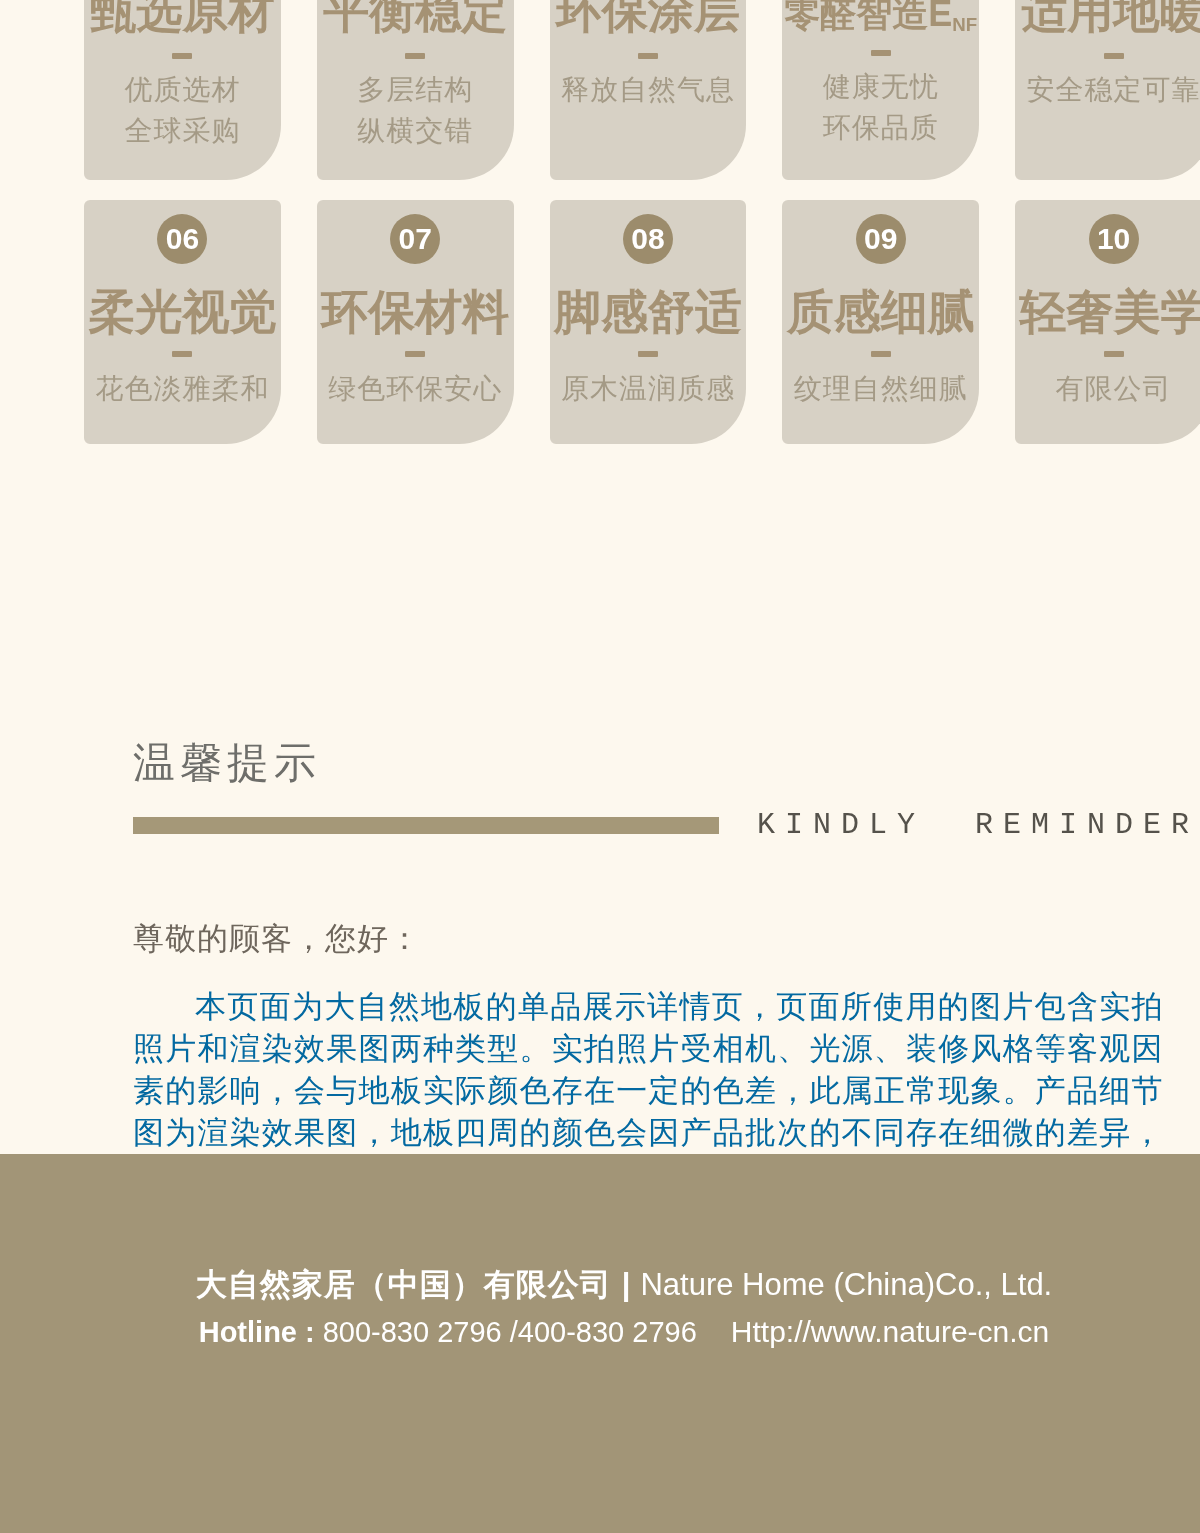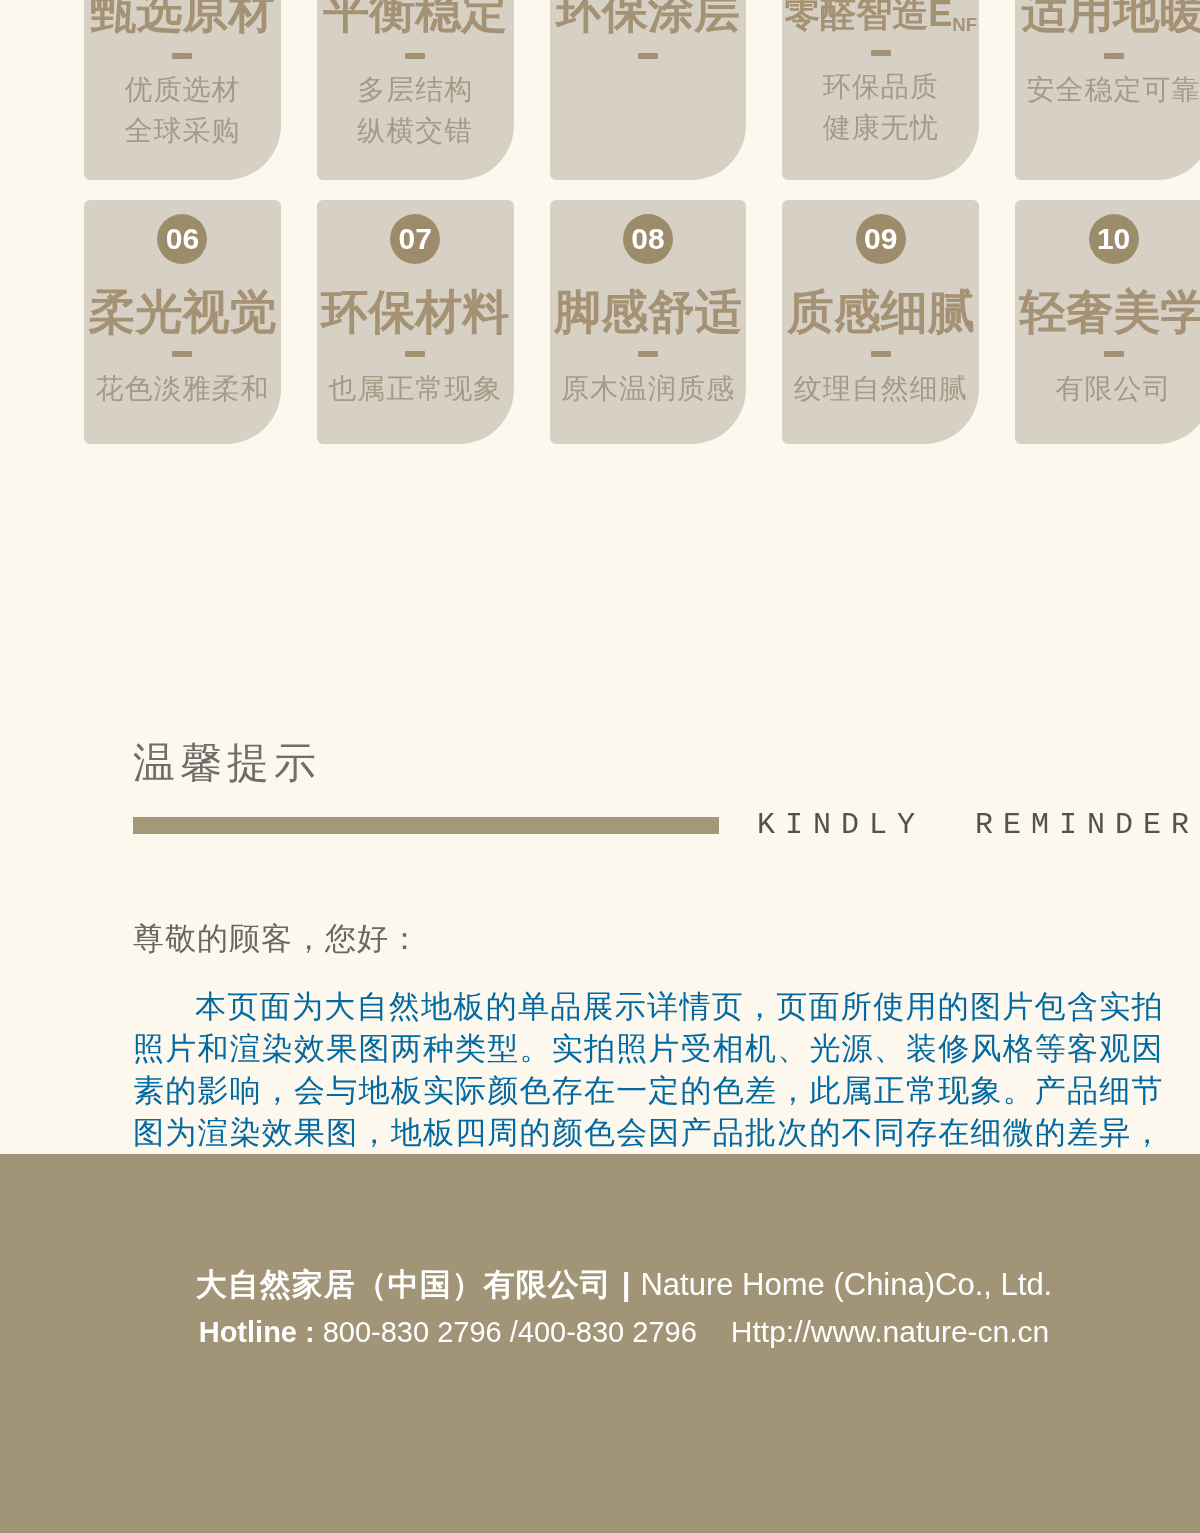--- a/index.html
+++ b/index.html
@@ -104,27 +104,31 @@
       <div class="card-title"><span>平衡稳定</span><span class="tsub"></span></div>
       <div class="dash"></div>
       <div class="card-sub">
         <div>多层结构</div>
         <div>纵横交错</div>
       </div>
     </div>
     <div class="card">
       <div class="card-title"><span>环保涂层</span><span class="tsub"></span></div>
       <div class="dash"></div>
+      <div class="card-sub">
+        <div>释放自然气息</div>
+        <div></div>
+      </div>
     </div>
     <div class="card">
       <div class="card-title"><span>零醛智造E</span><span class="tsub">NF</span></div>
       <div class="dash"></div>
       <div class="card-sub">
+        <div>健康无忧</div>
         <div>环保品质</div>
-        <div>健康无忧</div>
       </div>
     </div>
     <div class="card">
       <div class="card-title"><span>适用地暖</span><span class="tsub"></span></div>
       <div class="dash"></div>
       <div class="card-sub">
         <div>安全稳定可靠</div>
         <div></div>
       </div>
     </div>
@@ -137,21 +141,21 @@
       <div class="dash"></div>
       <div class="card-sub">
         <div>花色淡雅柔和</div>
       </div>
     </div>
     <div class="card">
       <div class="badge"><span>07</span></div>
       <div class="card-title">环保材料</div>
       <div class="dash"></div>
       <div class="card-sub">
-        <div>也属正常现象</div>
+        <div>绿色环保安心</div>
       </div>
     </div>
     <div class="card">
       <div class="badge"><span>08</span></div>
       <div class="card-title">脚感舒适</div>
       <div class="dash"></div>
       <div class="card-sub">
         <div>原木温润质感</div>
       </div>
     </div>

